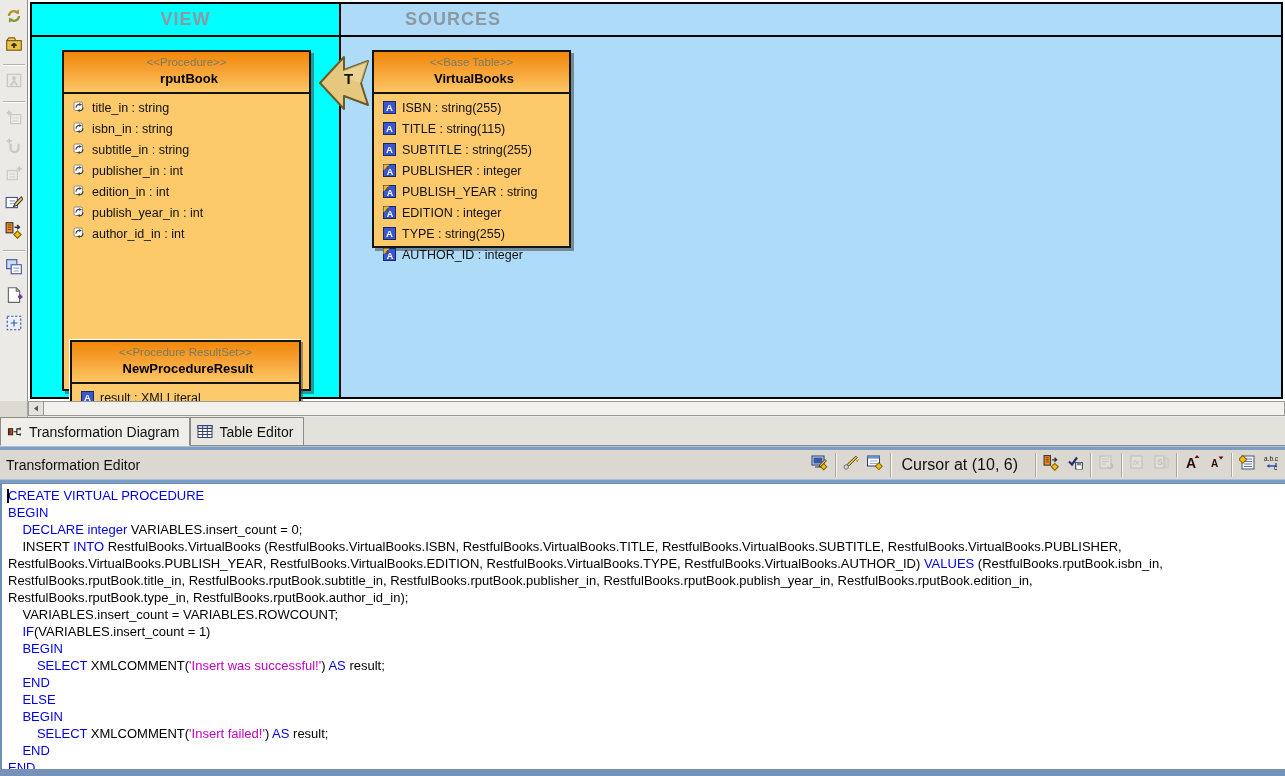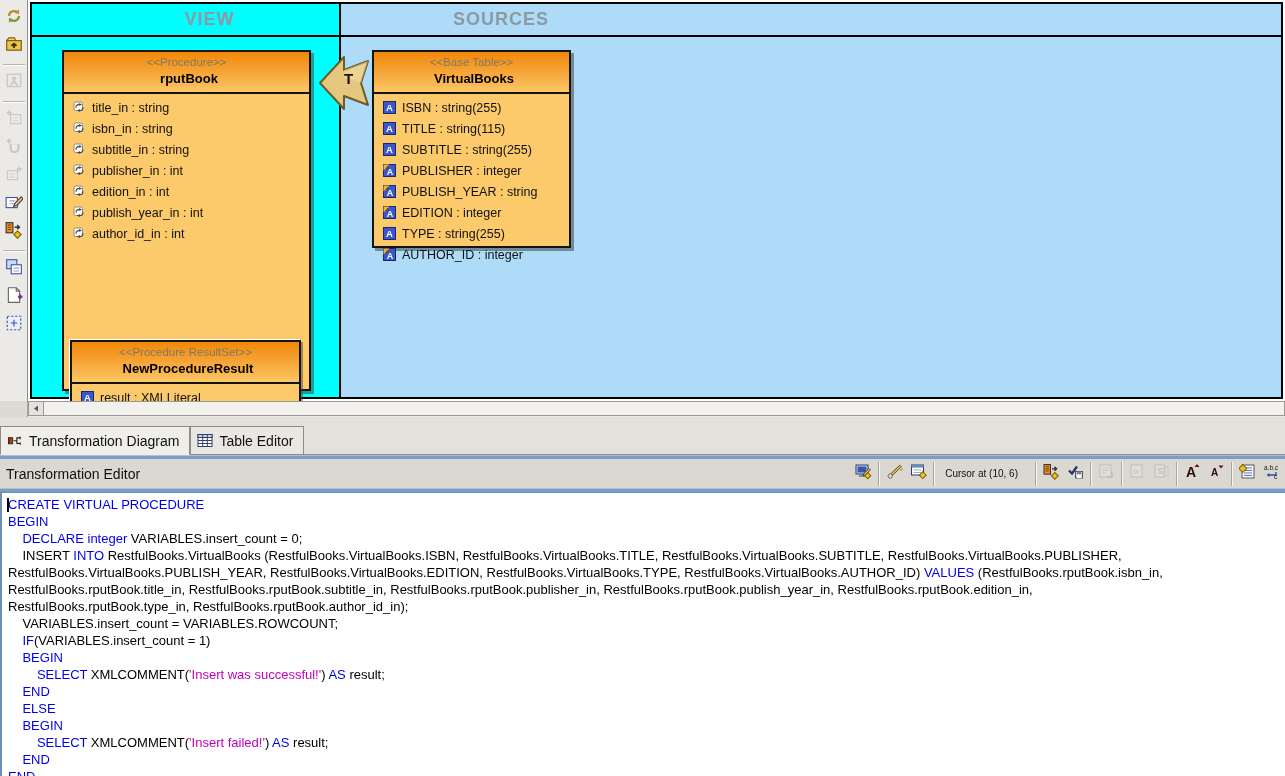--- a/index.html
+++ b/index.html
@@ -17,21 +17,21 @@
   #left-toolbar .tbtn svg { width:18px; height:18px; }
   #left-toolbar .tsep { width:22px; height:1px; background:#B4B2AC; margin:4px 0;
                         box-shadow:0 1px 0 #fff; }
   .disabled-icon { opacity:.42; filter:grayscale(1); }
 
   #diagram-canvas { position:absolute; left:28px; top:0; width:1257px; height:401px; }
   .panel { position:absolute; top:2px; height:397px; border:2px solid #000; }
   #view-panel { left:2px; width:311px; background:#00FFFF; }
   #sources-panel { left:313px; width:942px; border-left:none; background:#AEDCF8; }
   .panel-header { height:33px; border-bottom:2px solid #000; display:flex; align-items:center; }
-  .panel-title { width:100%; font-size:18px; font-weight:bold; letter-spacing:1px; color:#8C99A2;margin-left:48px; }
+  .panel-title { width:100%; font-size:18px; font-weight:bold; letter-spacing:1px; color:#8C99A2; }
   #view-panel .panel-title { text-align:center; }
   #sources-panel .panel-title { padding-left:64px; }
 
   .ent-box { position:absolute; border:2px solid #141414;
              box-shadow:3px 3px 0 rgba(70,70,70,.55); background:#FCC96B; }
   .ent-header { background:linear-gradient(#F1880A 0%, #F6A133 45%, #FDC766 100%);
                 border-bottom:2px solid #141414; padding:3px 2px 4px; }
   .stereotype { text-align:center; font-size:11.5px; color:#7D7A60; line-height:15px; }
   .ent-name-row { display:flex; align-items:center; justify-content:center; gap:5px;
                   line-height:18px; }
@@ -57,41 +57,41 @@
   
   #hscroll-row { position:relative; width:1285px; height:16px; background:#ECEAE6; }
   #hscroll-corner { position:absolute; left:0; top:0; width:28px; height:16px;
                     background:#DDDAD3; border-right:1px solid #A6A49E; }
   #hscroll { position:absolute; left:28px; top:0; right:0; height:15px;
              background:#F2F1EE; border:1px solid #9B9993; display:flex; }
   #hscroll-left-btn { width:15px; height:13px; background:#E4E2DC; border-right:1px solid #9B9993;
                       display:flex; align-items:center; justify-content:center; }
 
   
-  #tabs-row { position:relative; width:1285px; height:38px; background:#E3E1DB;
+  #tabs-row { position:relative; width:1285px; height:29px; background:#E3E1DB;
               border-bottom:1px solid #8E8C86; display:flex; align-items:flex-end; }
   .tab { height:28px; display:flex; align-items:center; gap:6px; padding:0 10px 0 6px;
          font-size:14px; color:#111; border:1px solid #8E8C86; border-bottom:none;
          background:#E9E7E1; }
   .tab.active { background:#F0EEE9; height:29px; margin-bottom:-1px; border-bottom:1px solid #F0EEE9; }
   .tab .icon svg { width:16px; height:15px; display:block; }
 
   .blue-bar { width:1285px; height:4px; background:#7E9DC5; border-top:1px solid #A9BFDA; }
 
   
   #editor-header { position:relative; width:1285px; height:29px; background:#DBD8D1;
                    display:flex; align-items:center; }
   #editor-title { font-size:14px; color:#111; padding-left:6px; flex:0 0 auto; }
   #editor-toolbar { margin-left:auto; display:flex; align-items:center; height:29px; padding-right:2px; }
   #editor-toolbar .tbtn { width:24px; height:24px; display:flex; align-items:center;
                           justify-content:center; }
   #editor-toolbar .tbtn svg { width:17px; height:17px; }
   #editor-toolbar .tsep { width:1px; height:24px; background:#A8A6A0; margin:0 3px;
                           box-shadow:1px 0 0 #F6F5F2; }
-  #cursor-status { font-size:10px; color:#111; padding:0 14px 0 8px; white-space:nowrap; }
+  #cursor-status { font-size:16px; color:#111; padding:0 14px 0 8px; white-space:nowrap; }
 
   
   #sql-editor { position:relative; width:1285px; height:286px; background:#fff;
                 border-top:1px solid #6C8FB4; border-left:2px solid #6C8FB4;
                 overflow:hidden; }
   #code { padding:3px 0 0 6px; font-size:13px; line-height:17px; white-space:pre; color:#000; }
   #code .kw  { color:#0000E8; }
   #code .str { color:#C000C0; }
   #caret { position:absolute; left:5px; top:5px; width:1.5px; height:14px; background:#000; }
   #bottom-bar { width:1285px; height:7px; background:#7593B8; }

